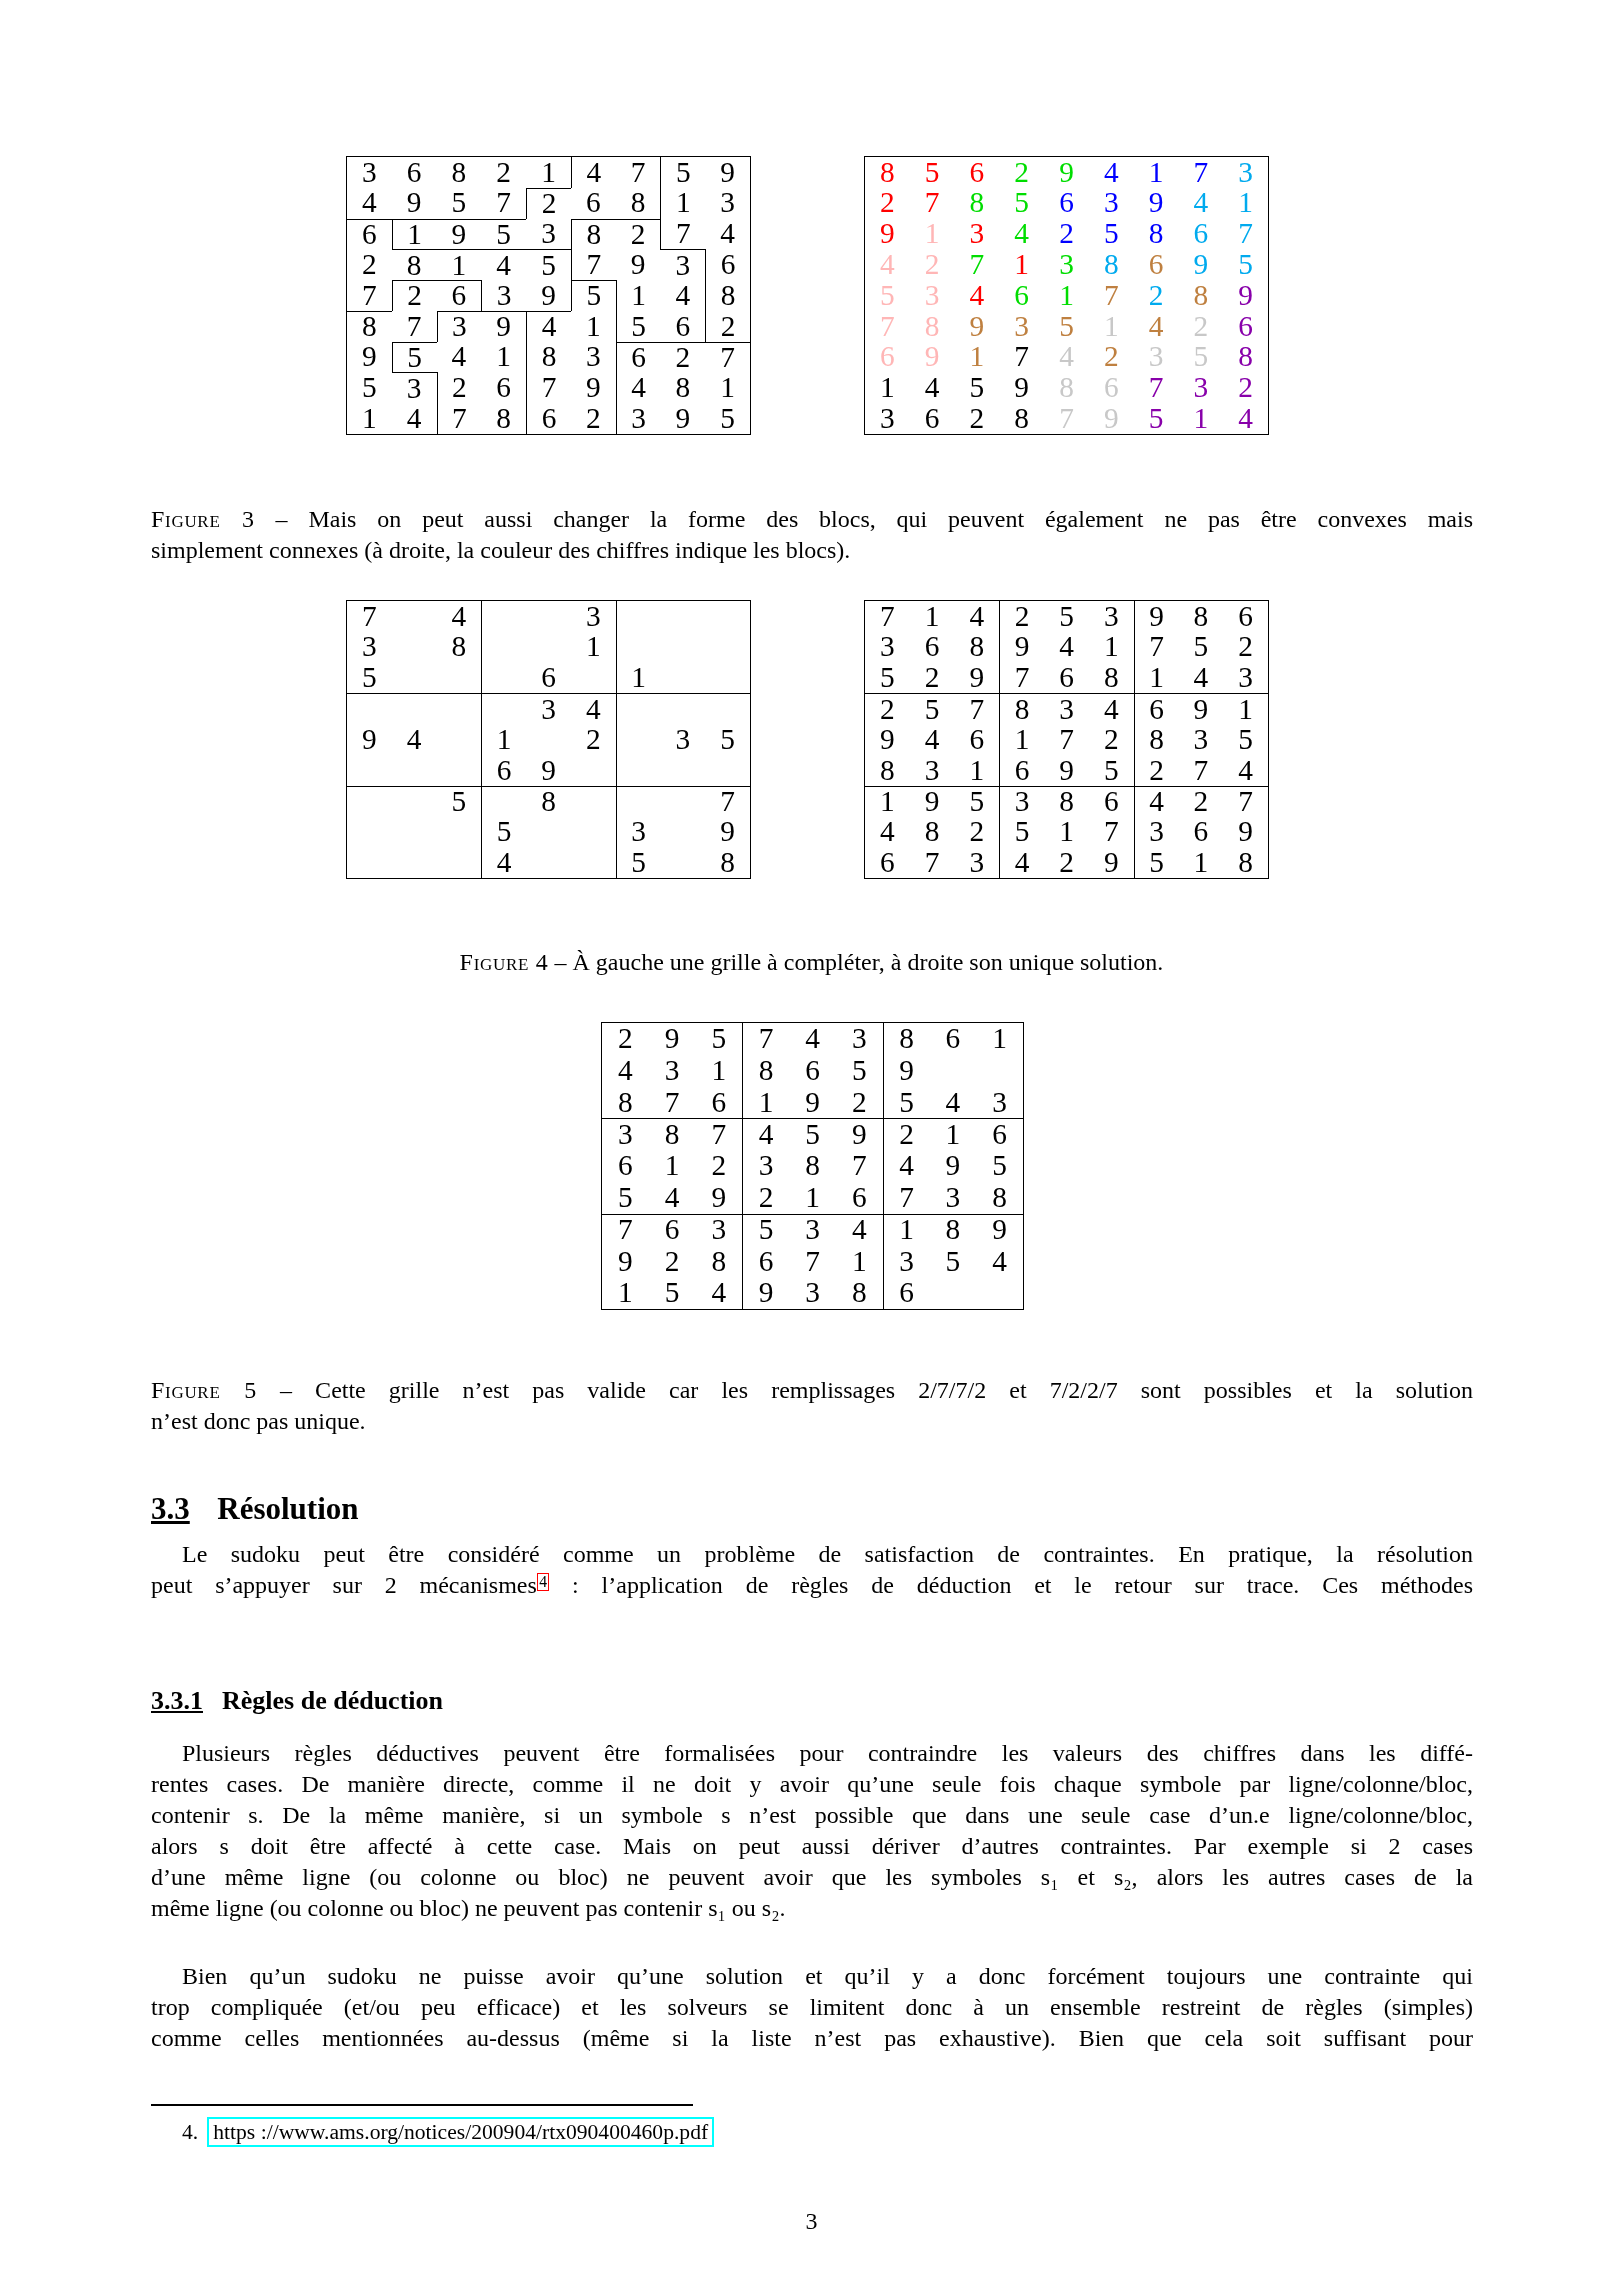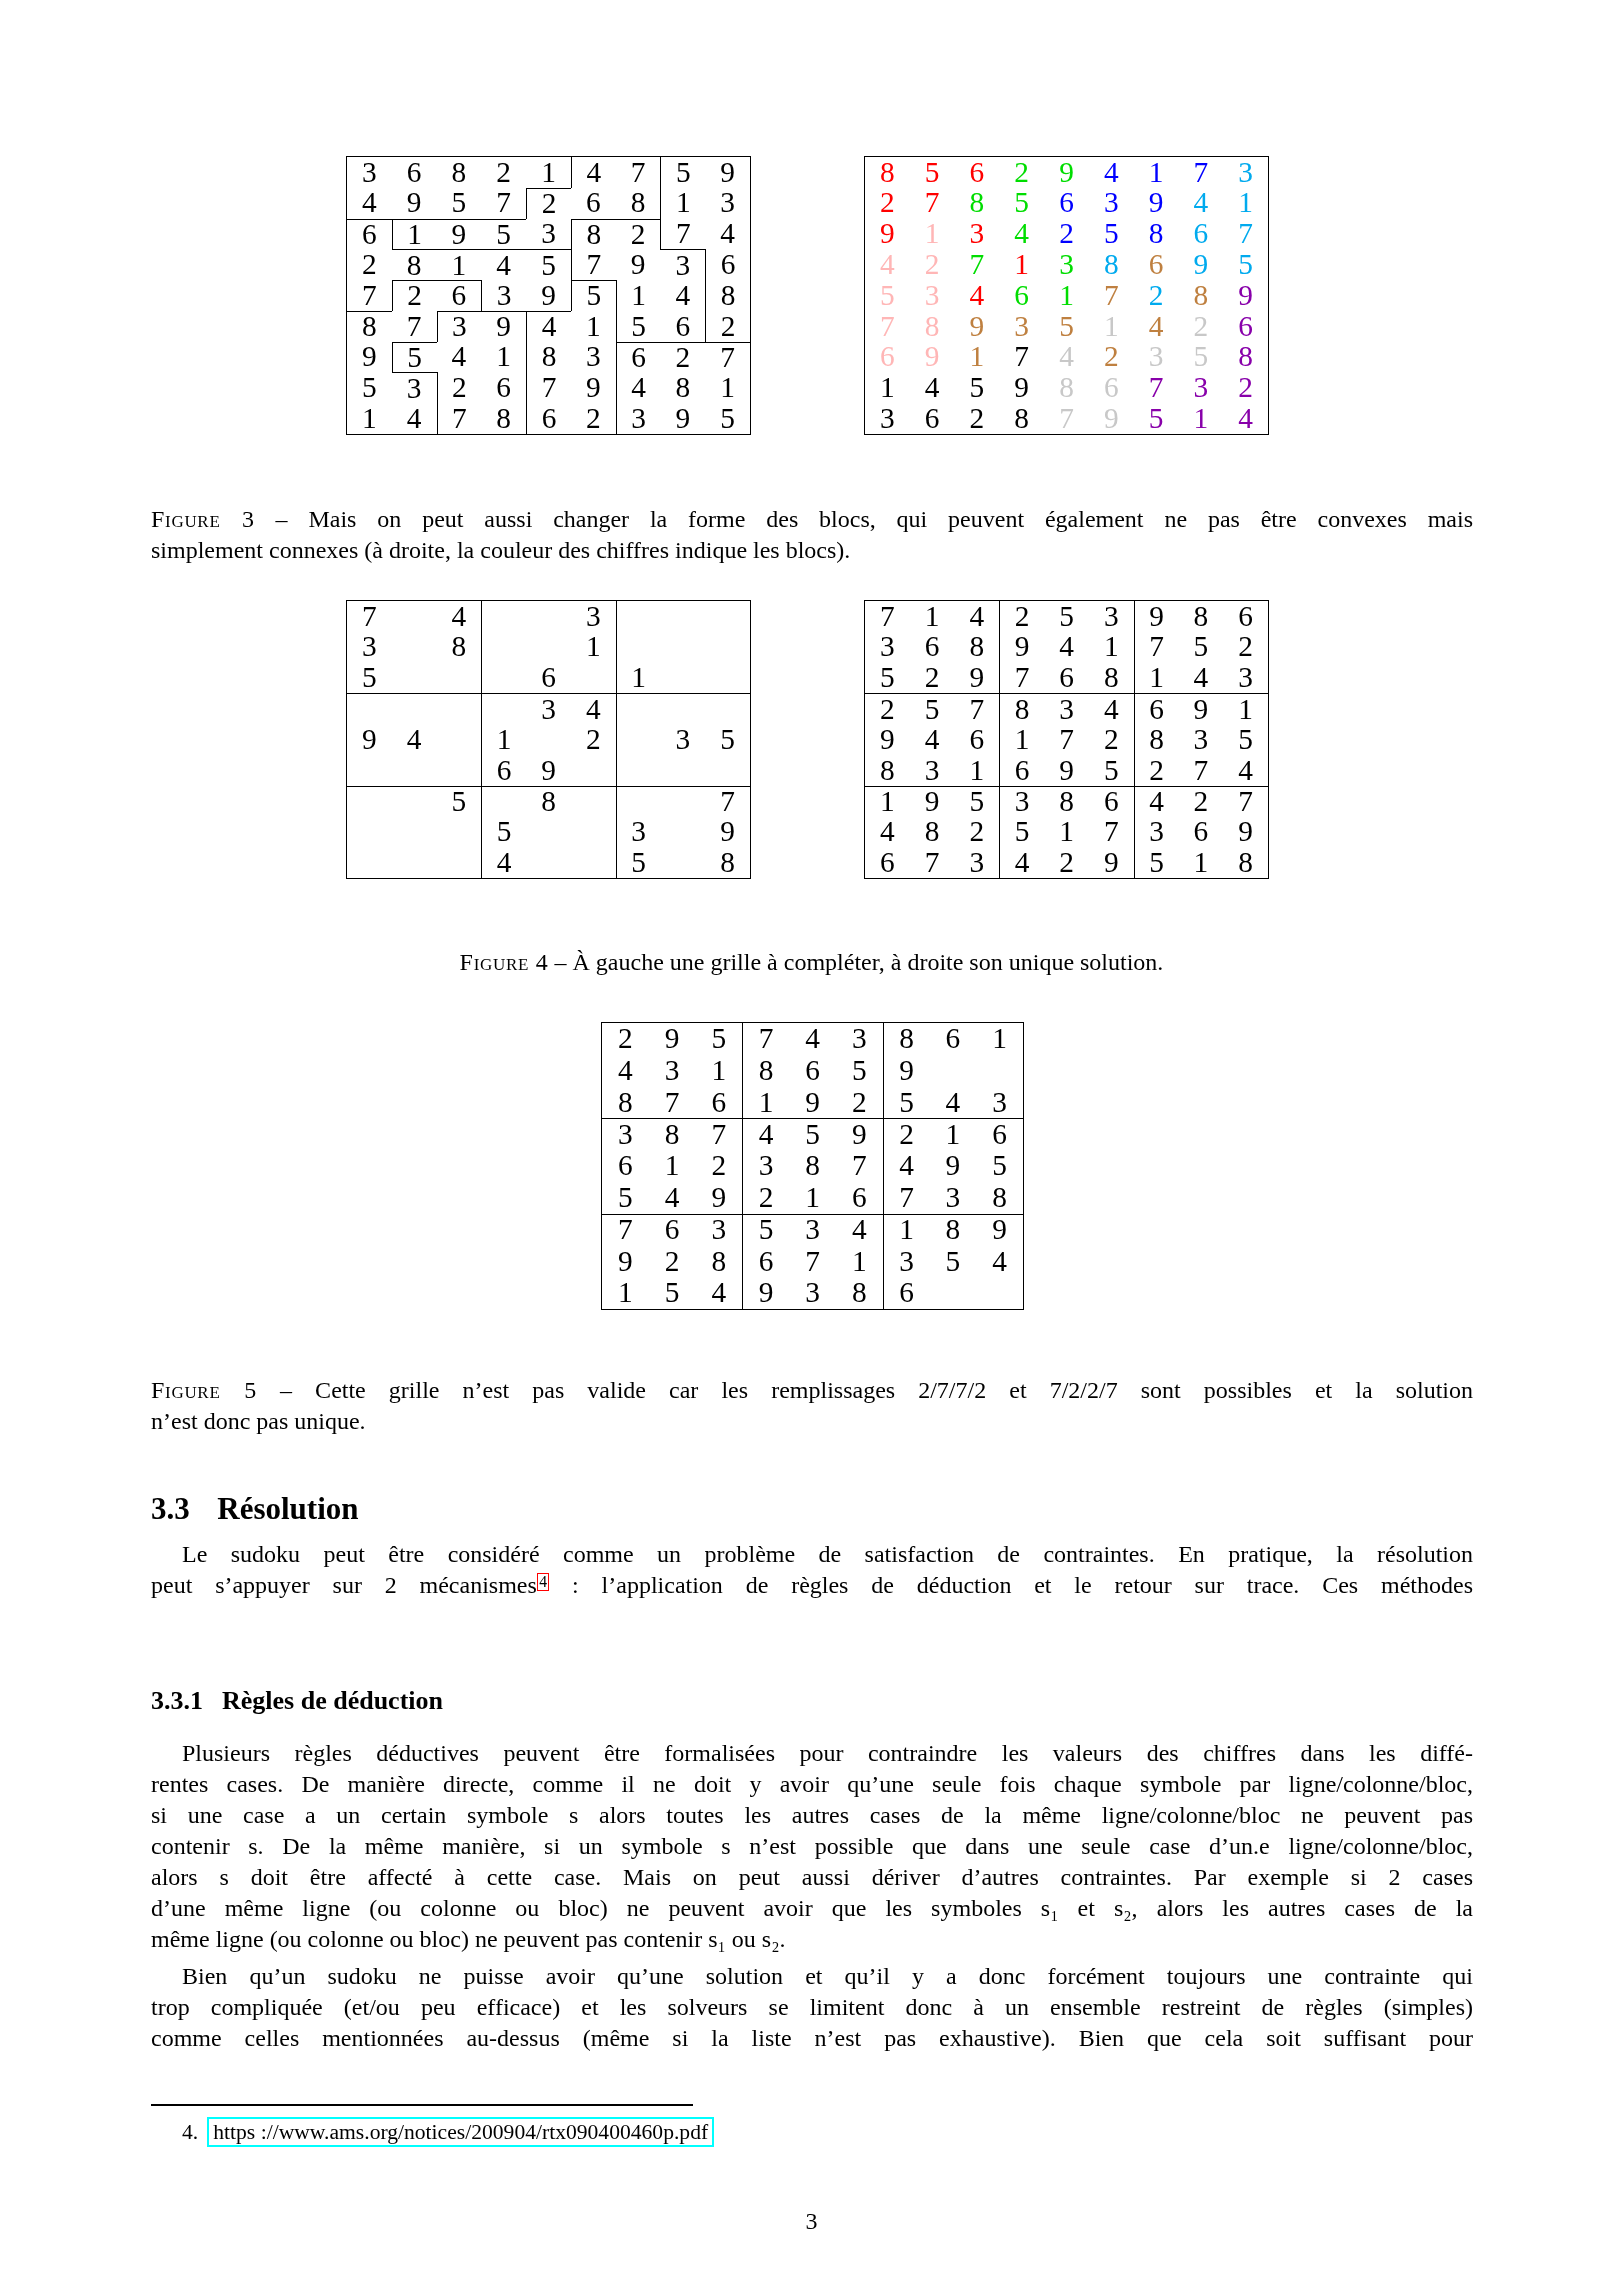--- a/index.html
+++ b/index.html
@@ -25,21 +25,21 @@
     display:block;font-size:24px;line-height:31px;
     text-align:justify;text-align-last:justify;white-space:normal;
   }
   .tline.end{text-align-last:left;}
   .tline.indent{padding-left:31px;}
   .cap .tline{line-height:31px;}
   .sc{font-variant:small-caps;letter-spacing:0.7px;}
   .caption-center{position:absolute;left:0;width:1623px;text-align:center;font-size:24px;}
   .h1{position:absolute;left:151px;font-weight:bold;font-size:31px;}
   .h2{position:absolute;left:151px;font-weight:bold;font-size:26px;}
-  .h1 .num,.h2 .num{margin-right:27.5px;}
+  .h1 .num,.h2 .num{margin-right:27.5px;text-decoration:underline;}
   .fn-sup{
     display:inline-block;font-size:15.7px;vertical-align:5.9px;line-height:1;
     border:1.3px solid #ff0000;padding:0 1.3px;
   }
   .fnrule{position:absolute;left:151px;top:2104px;width:542px;height:1.6px;background:#000;}
   .footnote{position:absolute;left:182px;top:2120px;font-size:21.6px;}
   .url-box{
     border:2px solid #00ffff;padding:0.7px 3.9px;margin-left:9.2px;
     color:#000;text-decoration:none;font-size:21.6px;
   }
@@ -491,21 +491,20 @@
     <div class="tline"><span>peut s’appuyer sur 2 mécanismes</span><span class="fn-sup">4</span><span> : l’application de règles de déduction et le retour sur trace. Ces méthodes</span></div>
   </div>
 
   <div class="h2" style="top:1686px;">
     <span class="num" style="margin-right:19px;">3.3.1</span><span>Règles de déduction</span>
   </div>
 
   <div class="tblock" style="top:1738px;">
     <div class="tline indent">Plusieurs règles déductives peuvent être formalisées pour contraindre les valeurs des chiffres dans les diffé-</div>
     <div class="tline">rentes cases. De manière directe, comme il ne doit y avoir qu’une seule fois chaque symbole par ligne/colonne/bloc,</div>
-    <div class="tline">si une case a un certain symbole s alors toutes les autres cases de la même ligne/colonne/bloc ne peuvent pas</div>
     <div class="tline">contenir s. De la même manière, si un symbole s n’est possible que dans une seule case d’un.e ligne/colonne/bloc,</div>
     <div class="tline">alors s doit être affecté à cette case. Mais on peut aussi dériver d’autres contraintes. Par exemple si 2 cases</div>
     <div class="tline">d’une même ligne (ou colonne ou bloc) ne peuvent avoir que les symboles s₁ et s₂, alors les autres cases de la</div>
     <div class="tline end">même ligne (ou colonne ou bloc) ne peuvent pas contenir s₁ ou s₂.</div>
   </div>
 
   <div class="tblock" style="top:1961px;">
     <div class="tline indent" style="line-height:31px;">Bien qu’un sudoku ne puisse avoir qu’une solution et qu’il y a donc forcément toujours une contrainte qui</div>
     <div class="tline" style="line-height:31px;">trop compliquée (et/ou peu efficace) et les solveurs se limitent donc à un ensemble restreint de règles (simples)</div>
     <div class="tline" style="line-height:31px;">comme celles mentionnées au-dessus (même si la liste n’est pas exhaustive). Bien que cela soit suffisant pour</div>

